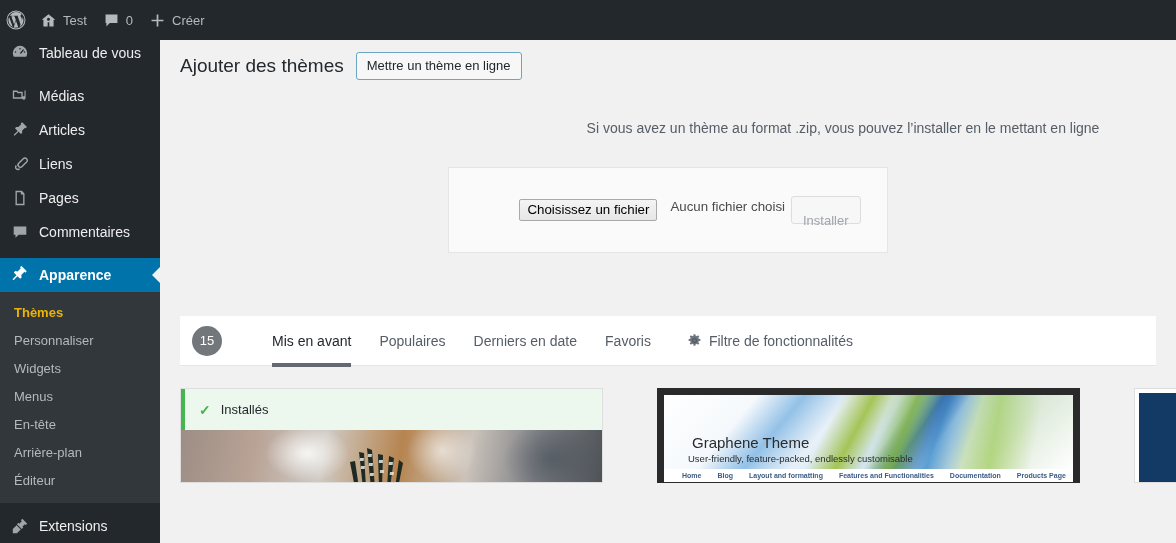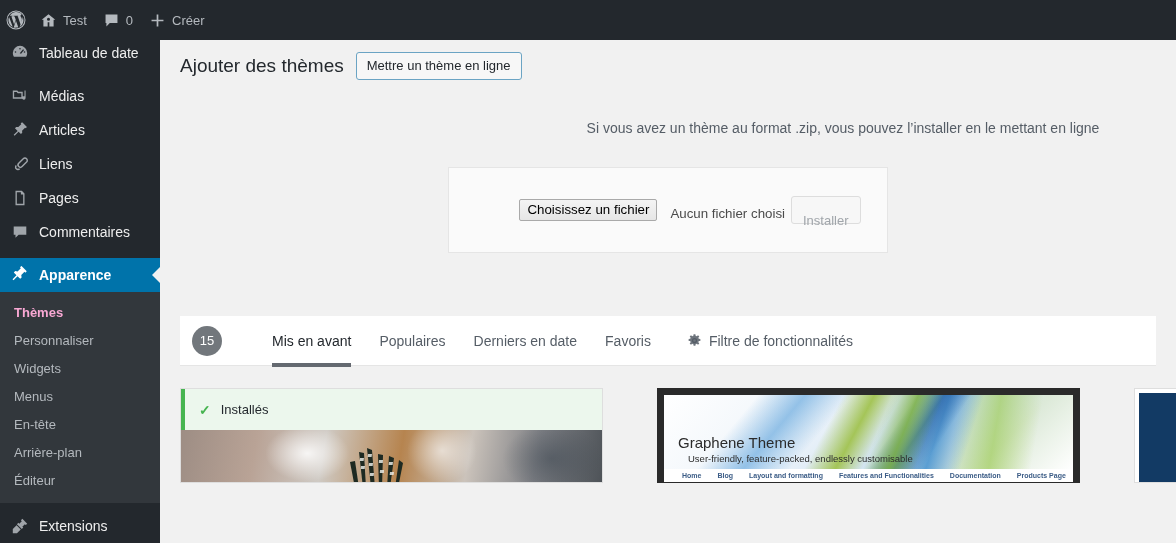--- a/index.html
+++ b/index.html
@@ -70,21 +70,21 @@
     padding: 7px 0 8px 0;
   }
   .submenu-item {
     display: block;
     padding: 6px 0 6px 14px;
     font-size: 13px;
     color: #b4b9be;
     cursor: pointer;
     line-height: 16px;
   }
-  .submenu-item.current { color: #f9a8d4; font-weight: 600; }
+  .submenu-item.current { color: #eab308; font-weight: 600; }
 
   
   #content {
     position: absolute; top: 27px; left: 160px;
     width: 1016px; height: 516px;
     background: #f1f1f1;
     overflow: hidden;
   }
   .wrap { padding: 10px 20px 0 20px; }
 
@@ -126,21 +126,21 @@
   }
   .upload-box {
     margin: 29px auto 0 auto;
     width: 440px;
     background: #fafafa;
     border: 1px solid #e5e5e5;
     padding: 28px 10px;
     display: flex; align-items: center; justify-content: center;
     gap: 0;
   }
-  .file-row { display: flex; align-items: flex-end; gap: 13px; margin-left: 44px; }
+  .file-row { display: flex; align-items: flex-start; gap: 13px; margin-left: 44px; }
   .btn-choose-file {
     font-family: "Liberation Sans", sans-serif;
     font-size: 13.3px;
     padding: 2px 7px;
     background: linear-gradient(#f4f4f4, #e6e6e6);
     border: 1px solid #a9a9a9;
     border-radius: 2px;
     color: #000;
     cursor: pointer;
     line-height: 16px;
@@ -259,21 +259,21 @@
       linear-gradient(118deg, rgba(255,255,255,0) 40%, rgba(154,190,60,0.85) 47%, rgba(255,255,255,0) 53%),
       linear-gradient(112deg, rgba(255,255,255,0) 52%, rgba(120,175,55,0.8) 58%, rgba(255,255,255,0) 64%),
       linear-gradient(124deg, rgba(255,255,255,0) 55%, rgba(35,95,165,0.75) 61%, rgba(255,255,255,0) 67%),
       linear-gradient(108deg, rgba(255,255,255,0) 58%, rgba(60,140,205,0.8) 66%, rgba(255,255,255,0) 74%),
       linear-gradient(130deg, rgba(255,255,255,0) 20%, rgba(70,150,215,0.55) 30%, rgba(255,255,255,0) 40%),
       linear-gradient(100deg, rgba(255,255,255,0) 70%, rgba(150,200,70,0.6) 80%, rgba(255,255,255,0) 90%),
       linear-gradient(135deg, #ffffff 0%, #eef4fa 35%, #cfe2f2 60%, #dce9d8 80%, #ffffff 100%);
     position: relative;
   }
   .graphene-title {
-    position: absolute; left: 14px; bottom: 18px;
+    position: absolute; left: 28px; bottom: 18px;
     font-family: "Liberation Sans", sans-serif;
     font-size: 15px;
     color: #2b2b2b;
     line-height: 17px;
   }
   .graphene-tagline {
     position: absolute; left: 24px; bottom: 5px;
     font-size: 9.5px;
     color: #2b2b2b;
     line-height: 11px;
@@ -339,21 +339,21 @@
 <div id="sidebar">
 
   <div class="menu-sep"></div>
 
   <div class="menu-item">
     <span class="mi-icon">
       <svg width="18" height="18" viewBox="0 0 20 20" fill="currentColor">
         <path d="M10 2a8 8 0 0 0-8 8 8 8 0 0 0 1.2 4.2h13.6A8 8 0 0 0 18 10a8 8 0 0 0-8-8zm0 2.4a.9.9 0 1 1 0 1.8.9.9 0 0 1 0-1.8zM5 8a.9.9 0 1 1 0 1.8A.9.9 0 0 1 5 8zm10 0a.9.9 0 1 1 0 1.8A.9.9 0 0 1 15 8zm-1.6-2.3 1.1 1.1-3.3 4-1.5-.6 3.7-4.5z"></path>
       </svg>
     </span>
-    <span>Tableau de date</span>
+    <span>Tableau de vous</span>
   </div>
 
   <div class="menu-sep"></div>
 
   <div class="menu-item">
     <span class="mi-icon">
       <svg width="18" height="18" viewBox="0 0 20 20" fill="currentColor">
         <path d="M2 4h5l1.2 1.4H13V13H2V4zm1.5 1.5v6h8v-4.6H7.5L6.3 5.5H3.5zM15 4h1.2v8.2a1.9 1.9 0 1 1-1.2-1.8V4z"></path>
       </svg>
     </span>

